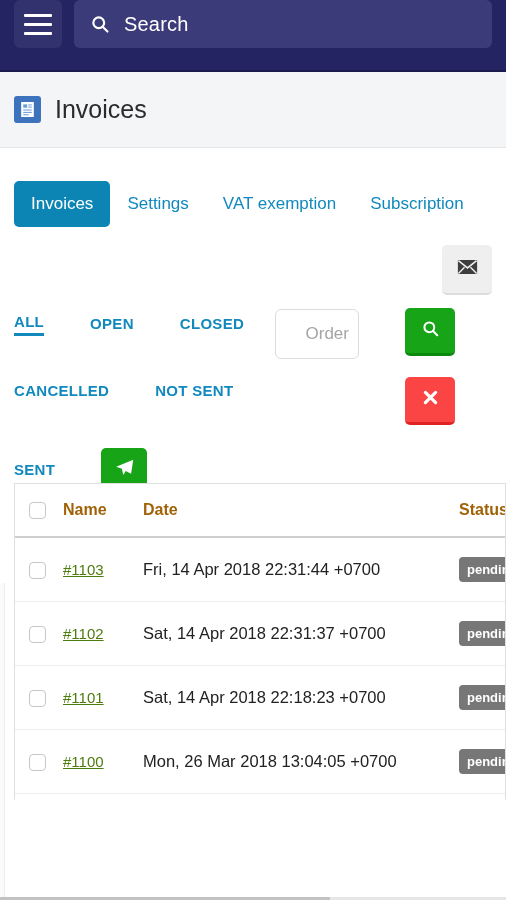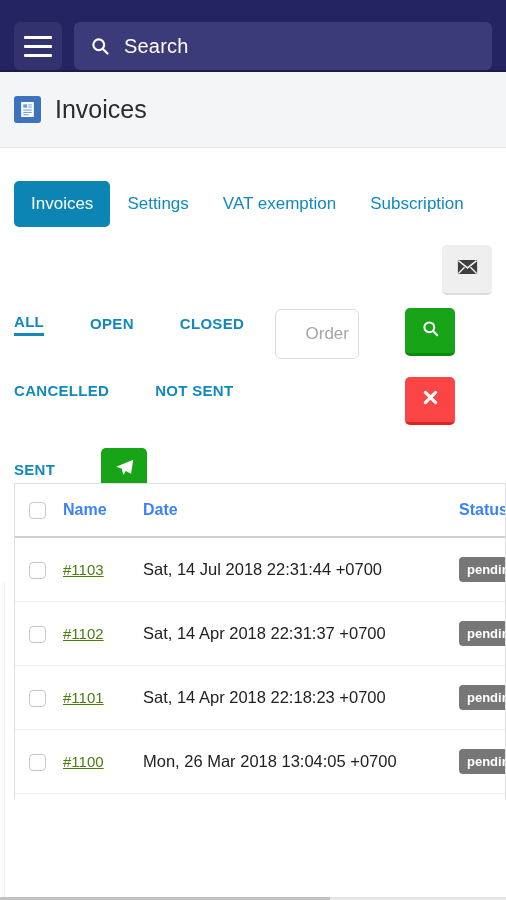--- a/index.html
+++ b/index.html
@@ -8,21 +8,21 @@
     background: #ffffff;
     font-family: "Liberation Sans", sans-serif;
     overflow: hidden;
   }
 
   
   .topbar {
     height: 72px;
     background: #242462;
     display: flex;
-    align-items: flex-end;
+    align-items: flex-start;
     padding: 0 14px;
     gap: 12px;
     border-bottom: 2px solid #1b1b4e;
   }
   .hamburger {
     width: 48px; height: 48px;
     background: #32326e;
     border-radius: 6px;
     display: flex; flex-direction: column;
     align-items: center; justify-content: center;
@@ -203,21 +203,21 @@
   }
   table.inv col.c-chk { width: 48px; }
   table.inv col.c-name { width: 80px; }
   table.inv col.c-date { width: 316px; }
   table.inv col.c-stat { width: 176px; }
 
   table.inv th {
     text-align: left;
     font-size: 16px;
     font-weight: bold;
-    color: #3b82f6;
+    color: #a16207;
     padding: 17px 4px 17px 0;
     border-bottom: 2px solid #cfcfcf;
   }
   table.inv td {
     padding: 19px 4px 19px 0;
     border-bottom: 1px solid #eeeeee;
     font-size: 16.5px;
     color: #222;
     white-space: nowrap;
   }
@@ -382,21 +382,21 @@
       </tr>
     </thead>
     <tbody>
       <tr>
         <td class="pchk">
           <span class="rowchk"></span>
         </td>
         <td>
           <a class="invlink">#1103</a>
         </td>
-        <td>Sat, 14 Jul 2018 22:31:44 +0700</td>
+        <td>Fri, 14 Apr 2018 22:31:44 +0700</td>
         <td>
           <span class="badge">pending</span>
         </td>
       </tr>
       <tr>
         <td class="pchk">
           <span class="rowchk"></span>
         </td>
         <td>
           <a class="invlink">#1102</a>

